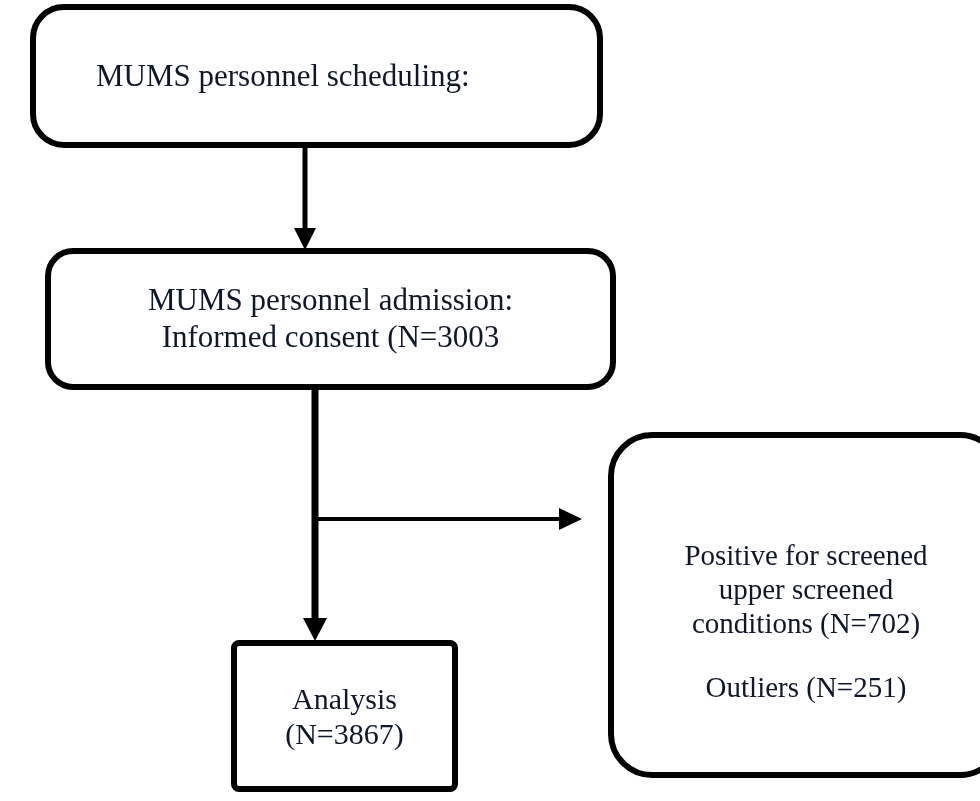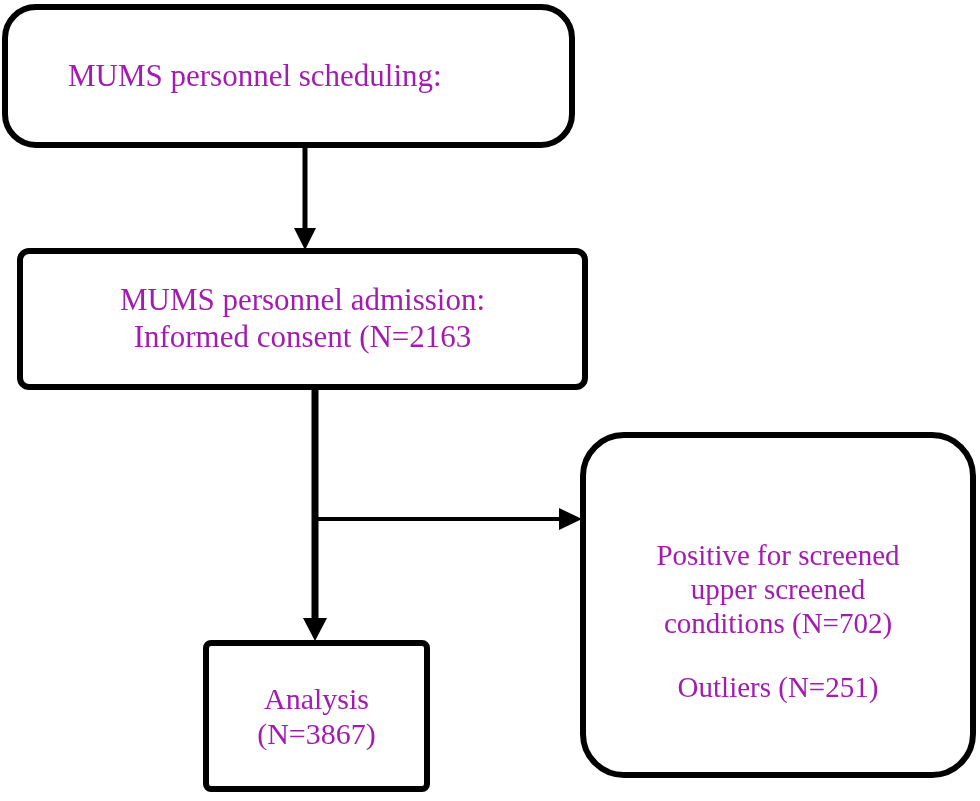--- a/index.html
+++ b/index.html
@@ -28,25 +28,26 @@
   .node-box {
     position: absolute;
     box-sizing: border-box;
     border: 6px solid #000000;
     background: #ffffff;
     display: flex;
     flex-direction: column;
     align-items: center;
     justify-content: center;
     text-align: center;
-    color: #a21caf;
+    color: #0f172a;
     font-family: "Liberation Serif", "DejaVu Serif", serif;
     font-weight: 400;
     line-height: 1.18;
     z-index: 2;
+    margin-left: 28px;
   }
   .node-line {
     display: block;
     white-space: nowrap;
   }
   
   #box-scheduling {
     left: 2px;
     top: 4px;
     width: 573px;
@@ -58,21 +59,21 @@
   }
   #box-scheduling .node-line {
     text-align: left;
   }
   
   #box-admission {
     left: 17px;
     top: 248px;
     width: 571px;
     height: 142px;
-    border-radius: 12px;
+    border-radius: 28px;
     font-size: 31px;
   }
   
   #box-positive {
     left: 580px;
     top: 432px;
     width: 396px;
     height: 346px;
     border-radius: 44px;
     font-size: 29px;
@@ -114,21 +115,21 @@
       <polygon points="582,519 559,508 559,530" fill="#000000"></polygon>
     </g>
   </svg>
 
   <div class="node-box" id="box-scheduling">
     <span class="node-line">MUMS personnel scheduling:</span>
   </div>
 
   <div class="node-box" id="box-admission">
     <span class="node-line">MUMS personnel admission:</span>
-    <span class="node-line">Informed consent (N=2163</span>
+    <span class="node-line">Informed consent (N=3003</span>
   </div>
 
   <div class="node-box" id="box-positive">
     <span class="node-line">Positive for screened</span>
     <span class="node-line">upper screened</span>
     <span class="node-line">conditions (N=702)</span>
     <span class="spacer-line"></span>
     <span class="node-line">Outliers (N=251)</span>
   </div>
 

